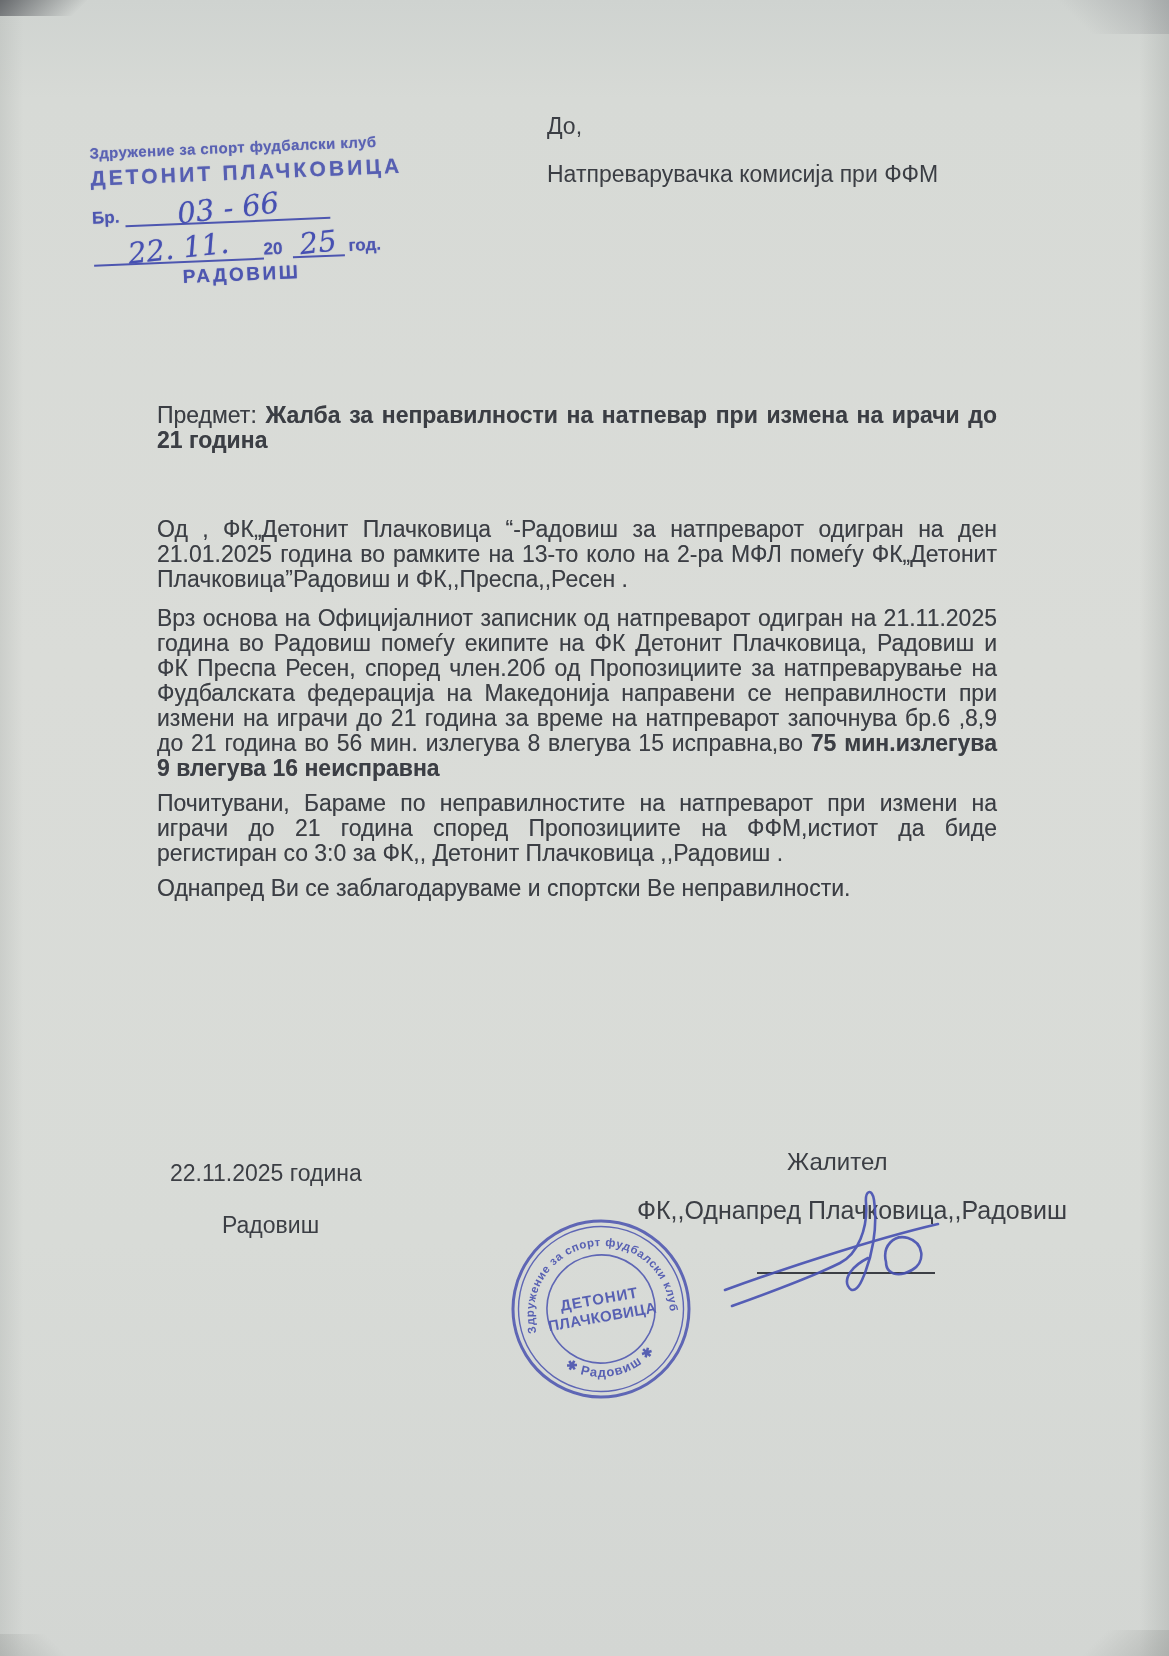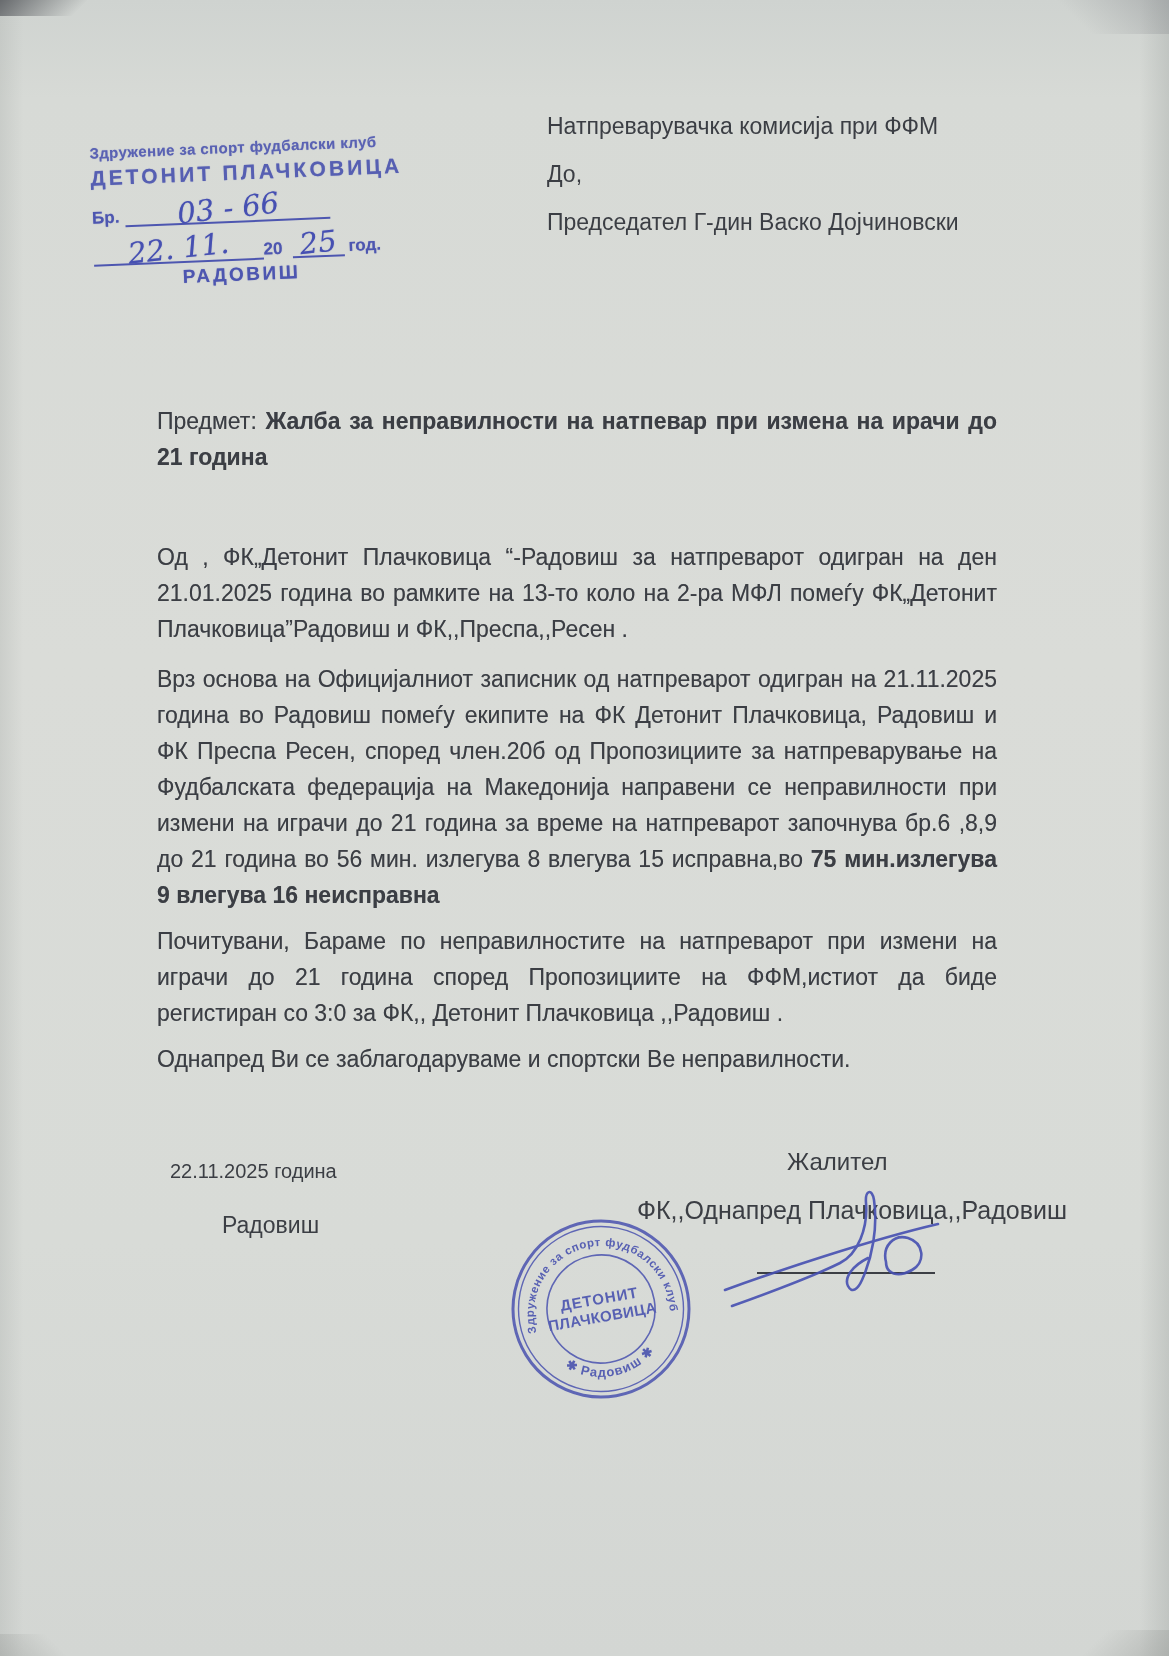--- a/index.html
+++ b/index.html
@@ -43,31 +43,31 @@
   }
   .ts-city{font-size:19px;font-weight:bold;letter-spacing:2.5px;margin:3px 0 0 88px;}
 
   
   .recipient{position:absolute;left:547px;top:102px;font-size:23px;line-height:48px;}
   .recipient div{white-space:nowrap;}
 
   
   .letter-body{
     position:absolute;left:157px;top:403px;width:840px;
-    font-size:23px;line-height:36px;
+    font-size:23px;line-height:25px;
     text-align:justify;text-align-last:left;
     text-shadow:0 0 .6px rgba(59,62,68,.45);
   }
   .letter-body p{margin:0 0 10px 0;}
   .subject{margin-bottom:64px !important;}
   .p1{margin-bottom:14px !important;}
   b{font-weight:bold;}
 
   
-  .closing-date{position:absolute;left:170px;top:1160px;font-size:20px;white-space:nowrap;}
+  .closing-date{position:absolute;left:170px;top:1160px;font-size:23px;white-space:nowrap;}
   .closing-place{position:absolute;left:222px;top:1212px;font-size:23px;white-space:nowrap;}
   .complainant{position:absolute;left:787px;top:1148px;font-size:24px;white-space:nowrap;text-align:right;}
   .club-line{position:absolute;left:637px;top:1196px;font-size:25px;white-space:nowrap;}
   .signature-rule{position:absolute;left:757px;top:1272px;width:178px;height:2.4px;background:#3c3f45;}
   .signatory{position:absolute;left:700px;top:1298px;font-size:24.5px;white-space:nowrap;}
 
   .signature-svg{position:absolute;left:690px;top:1158px;}
   .round-stamp-svg{position:absolute;left:506px;top:1214px;transform:rotate(-10deg);opacity:.92;}
 </style>
 </head>
@@ -90,23 +90,22 @@
     <div class="ts-row">
       <span class="ts-underline ts-u-date"><span class="hw">22. 11.</span></span>
       <span class="ts-label">20</span>
       <span class="ts-underline ts-u-year"><span class="hw">25</span></span>
       <span class="ts-label">год.</span>
     </div>
     <div class="ts-city">РАДОВИШ</div>
   </div>
 
   <div class="recipient">
+    <div>До,</div>
     <div>Натпреварувачка комисија при ФФМ</div>
-    <div>До,</div>
-    <div>Председател Г-дин Васко Дојчиновски</div>
   </div>
 
   <div class="letter-body">
     <p class="subject"><span>Предмет:</span> <b>Жалба за неправилности на натпевар при измена на ирачи до 21 година</b></p>
     <p class="p1">Од , ФК„Детонит Плачковица “-Радовиш за натпреварот одигран на ден 21.01.2025 година во рамките на 13-то коло на 2-ра МФЛ помеѓу ФК„Детонит Плачковица”Радовиш и ФК,,Преспа,,Ресен .</p>
     <p class="p2"><span>Врз основа на Официјалниот записник од натпреварот одигран на 21.11.2025 година во Радовиш помеѓу екипите на ФК Детонит Плачковица, Радовиш и ФК Преспа Ресен, според член.20б од Пропозициите за натпреварување на Фудбалската федерација на Македонија направени се неправилности при измени на играчи до 21 година за време на натпреварот започнува  бр.6 ,8,9 до 21 година во 56 мин. излегува 8 влегува 15 исправна,во </span><b>75 мин.излегува 9 влегува 16 неисправна</b></p>
     <p class="p3">Почитувани, Бараме по неправилностите на натпреварот при измени на играчи до 21 година според Пропозициите на ФФМ,истиот да биде регистиран со 3:0 за ФК,, Детонит Плачковица ,,Радовиш .</p>
     <p class="p4">Однапред Ви се заблагодаруваме и спортски Ве неправилности.</p>
   </div>
 

